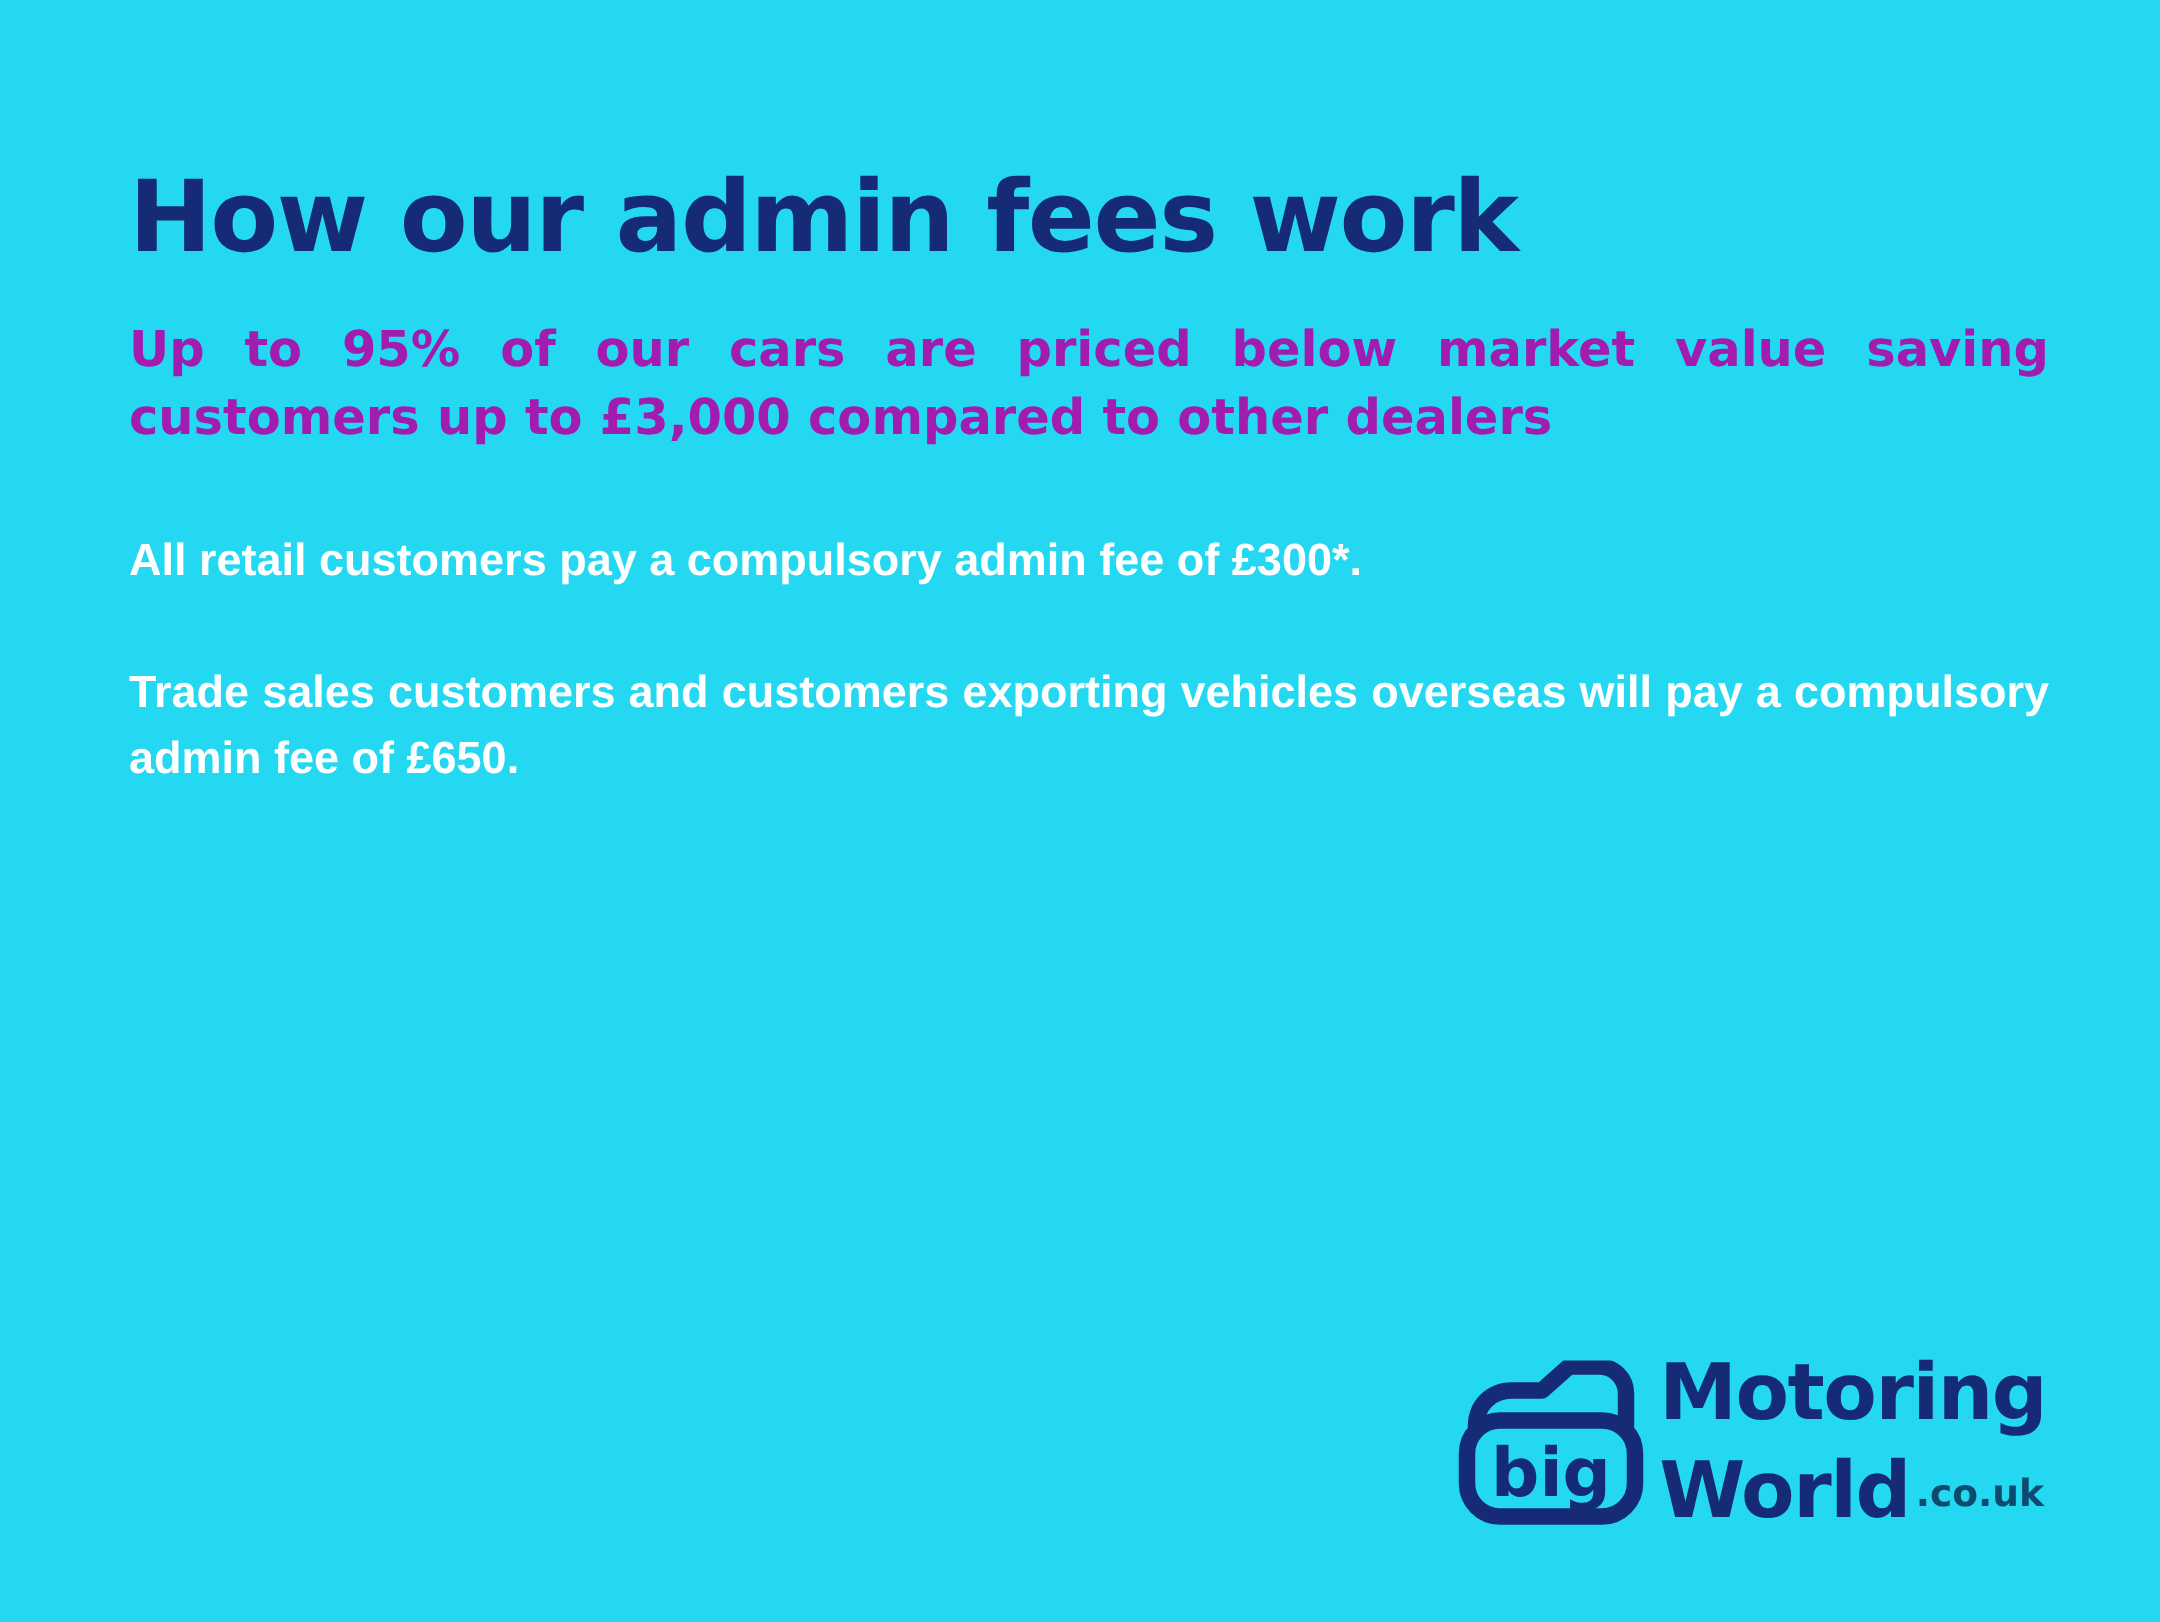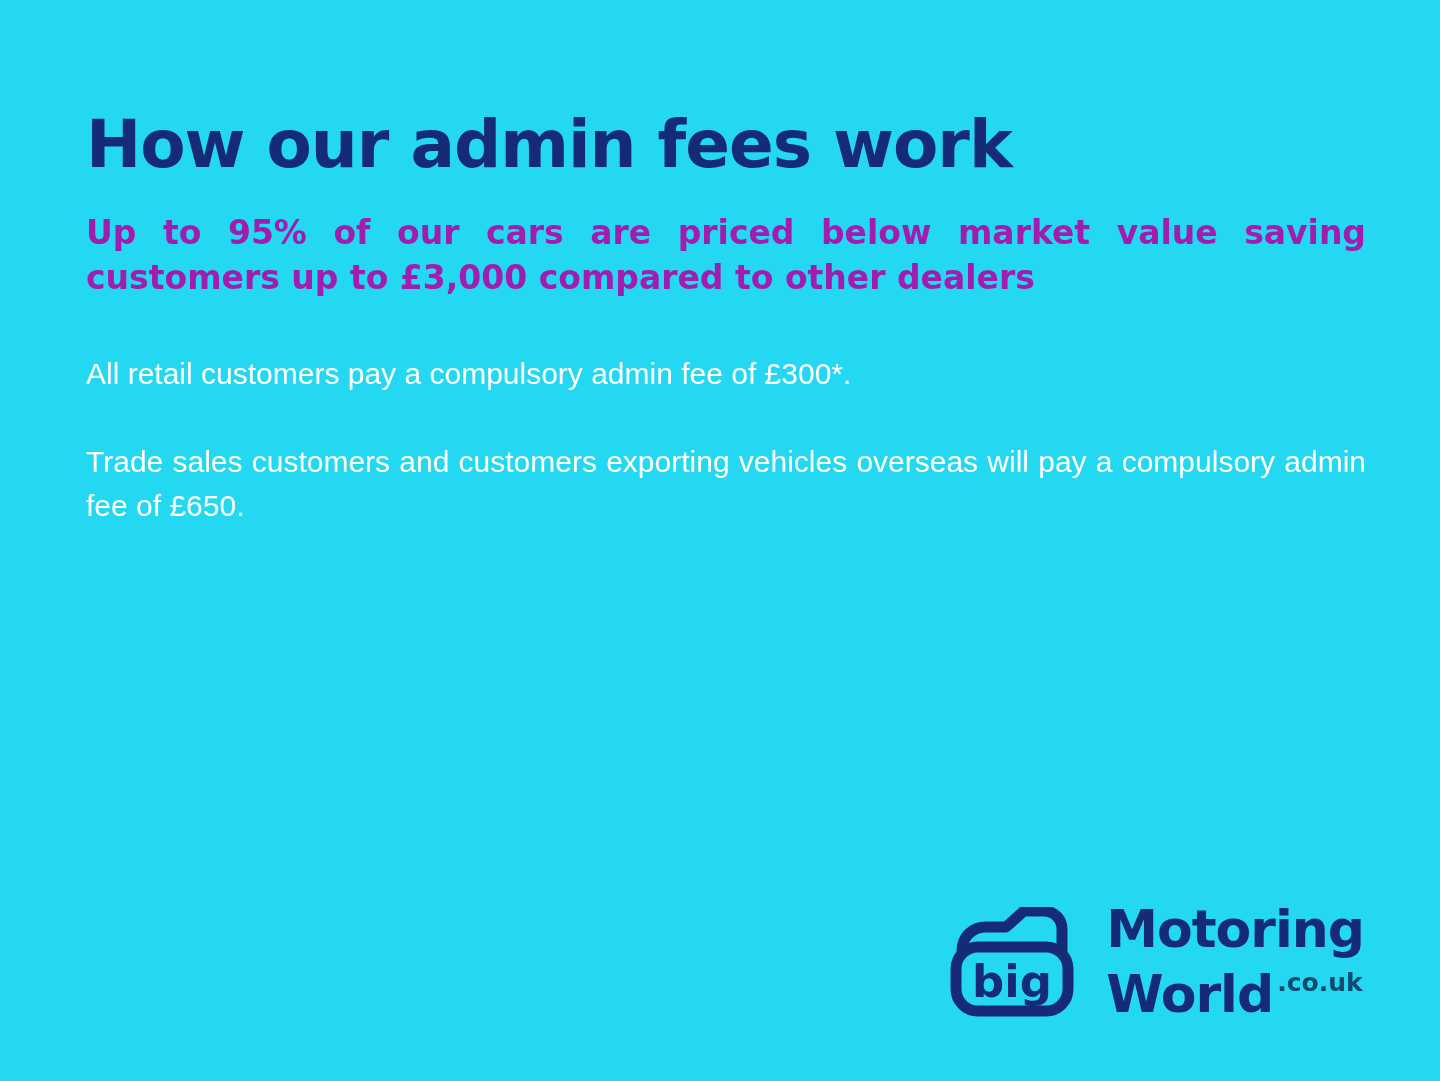--- a/index.html
+++ b/index.html
@@ -42,21 +42,21 @@
     font-weight: bold;
     font-size: 33px;
     line-height: 1.34;
     color: #a21caf;
     margin: 0 0 52px 0;
     text-align: justify;
     width: 1280px;
   }
   .para {
     font-family: "Liberation Sans", sans-serif;
-    font-weight: normal;
+    font-weight: bold;
     font-size: 30px;
     line-height: 1.47;
     color: #FFFFFF;
     margin: 0 0 44px 0;
     text-align: justify;
     width: 1280px;
   }
   .para.last {
     margin-bottom: 96px;
   }
@@ -69,40 +69,40 @@
     text-align: right;
     width: 1280px;
     margin: 0;
   }
   .logo {
     position: absolute;
     right: 76px;
     bottom: 62px;
     display: flex;
     align-items: center;
-    gap: 26px;
+    gap: 4px;
   }
   .logo-mark {
     display: block;
   }
   .logo-words {
     display: flex;
     flex-direction: column;
     line-height: 0.92;
   }
   .logo-word1, .logo-word2 {
     font-family: "DejaVu Sans", sans-serif;
     font-weight: bold;
     font-size: 52px;
     color: #162B75;
     letter-spacing: -1px;
   }
   .logo-word2-row {
     display: flex;
-    align-items: flex-start;
+    align-items: center;
     margin-top: 17px;
   }
   .logo-tld {
     font-family: "DejaVu Sans", sans-serif;
     font-weight: bold;
     font-size: 25px;
     color: #0c4a6e;
     margin-left: 4px;
   }
 </style>

